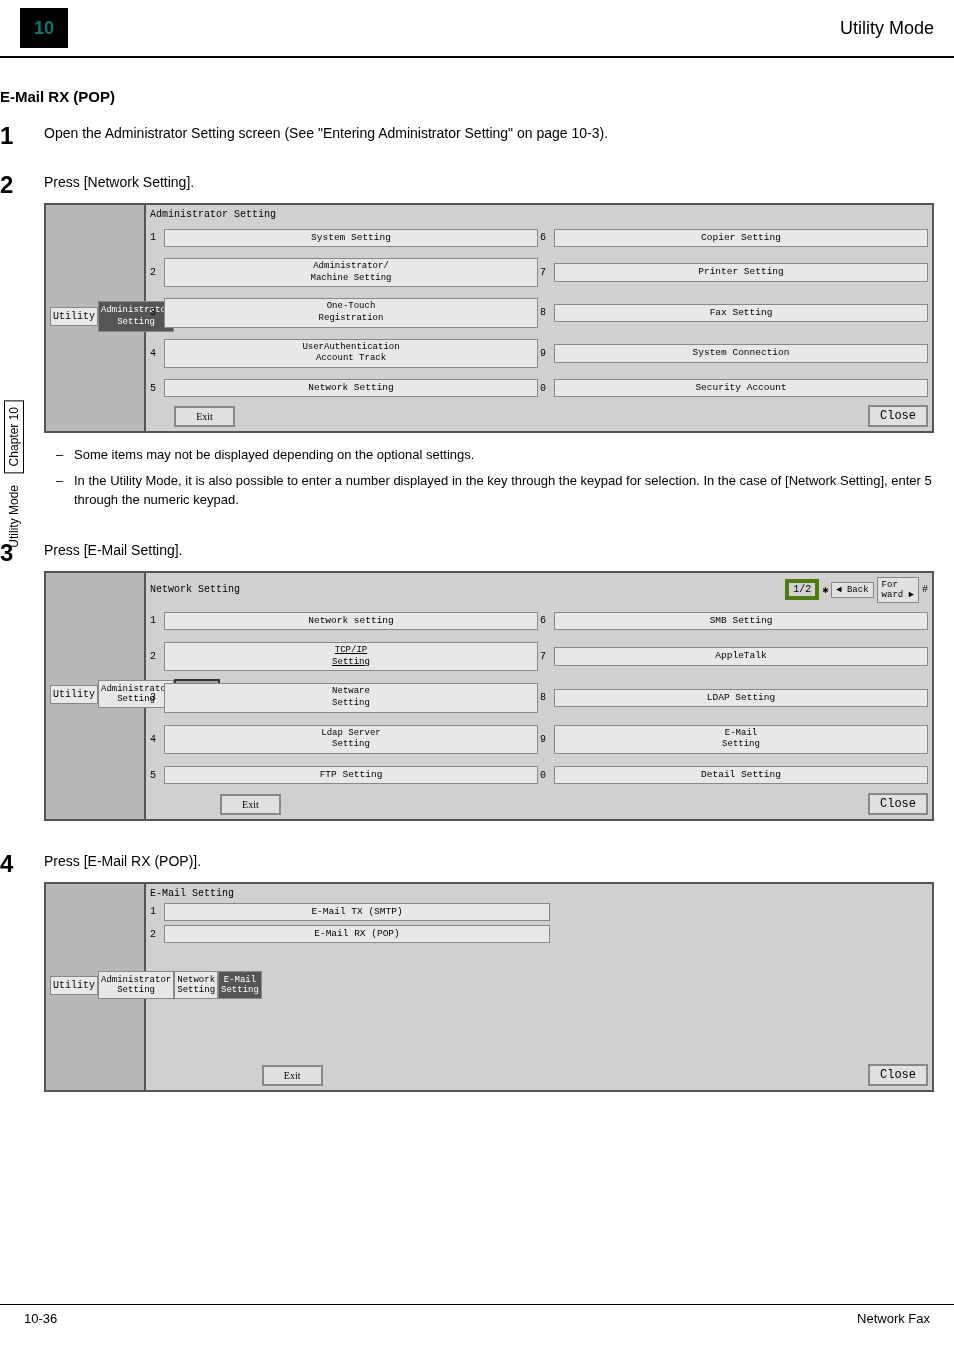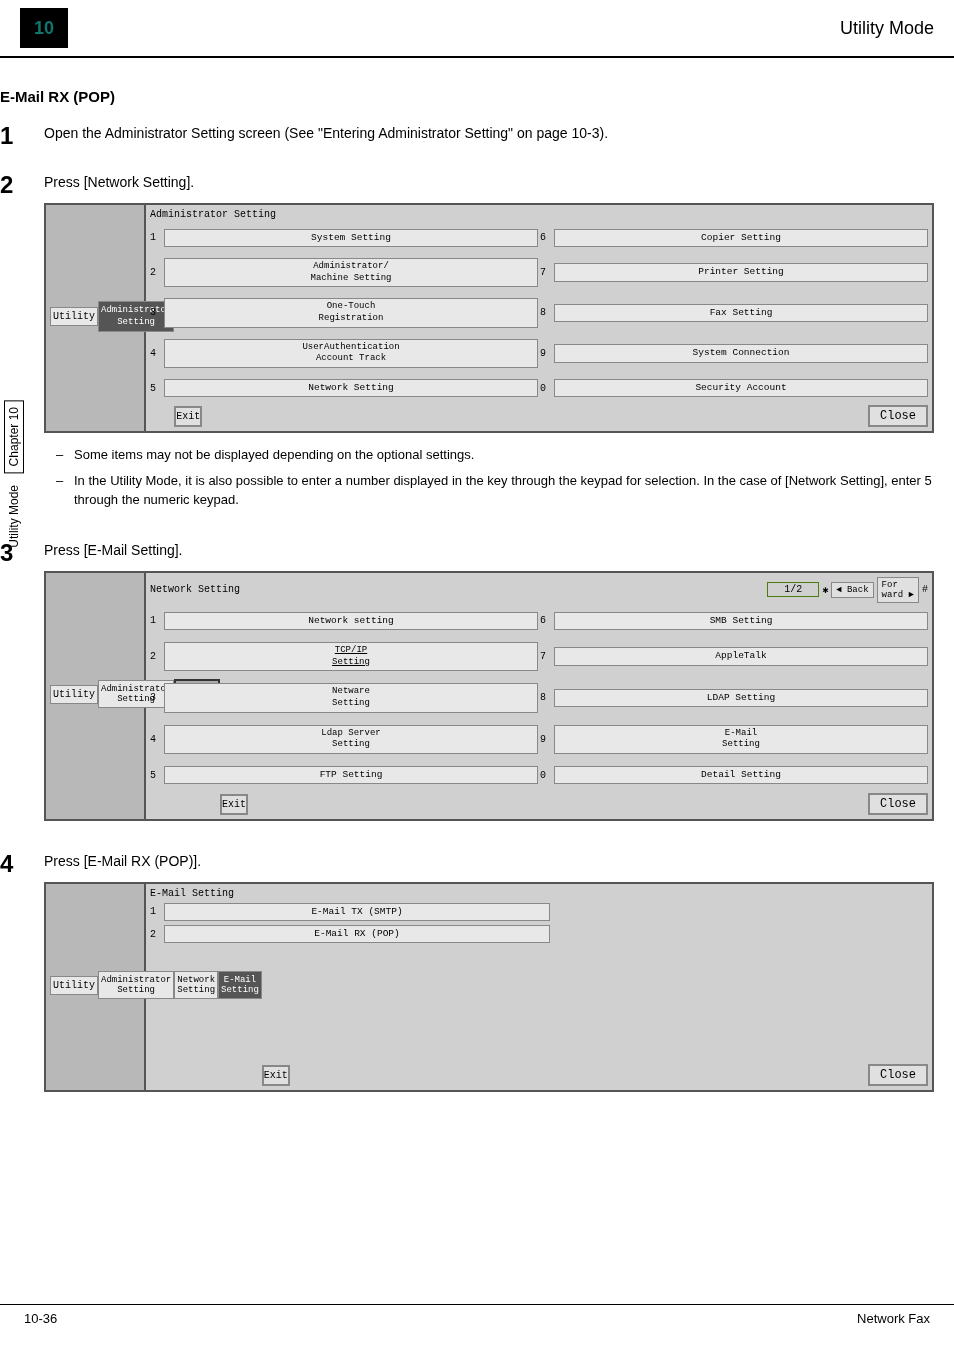--- a/index.html
+++ b/index.html
@@ -138,24 +138,24 @@
       background: #555;
       color: #fff;
     }
     .ui-utility-btn.highlighted {
       background: #aaa;
       border: 2px solid #333;
     }
     .ui-exit-btn {
       background: #e0e0e0;
       border: 2px solid #888;
-      padding: 3px 0;
+      padding: 3px 20px;
       font-size: 10px;
       margin-top: auto;
-      font-family: Liberation Mono, monospace;
+      font-family: Liberation Serif, serif;
     }
     .ui-right-panel {
       flex: 1;
       padding: 4px;
       display: flex;
       flex-direction: column;
     }
     .ui-right-header {
       font-size: 10px;
       margin-bottom: 4px;
@@ -206,22 +206,22 @@
       display: flex;
       align-items: center;
       gap: 3px;
       font-size: 10px;
       margin-bottom: 4px;
     }
     .ui-nav-label {
       font-size: 10px;
     }
     .ui-page-indicator {
-      border: 1px solid #4d7c0f;
-      padding: 1px 16px;
+      border: 4px solid #4d7c0f;
+      padding: 1px 4px;
       font-size: 10px;
     }
     .ui-nav-btn {
       background: #e0e0e0;
       border: 1px solid #888;
       padding: 2px 4px;
       font-size: 9px;
       font-family: 'Courier New', monospace;
     }
     .ui-star {

